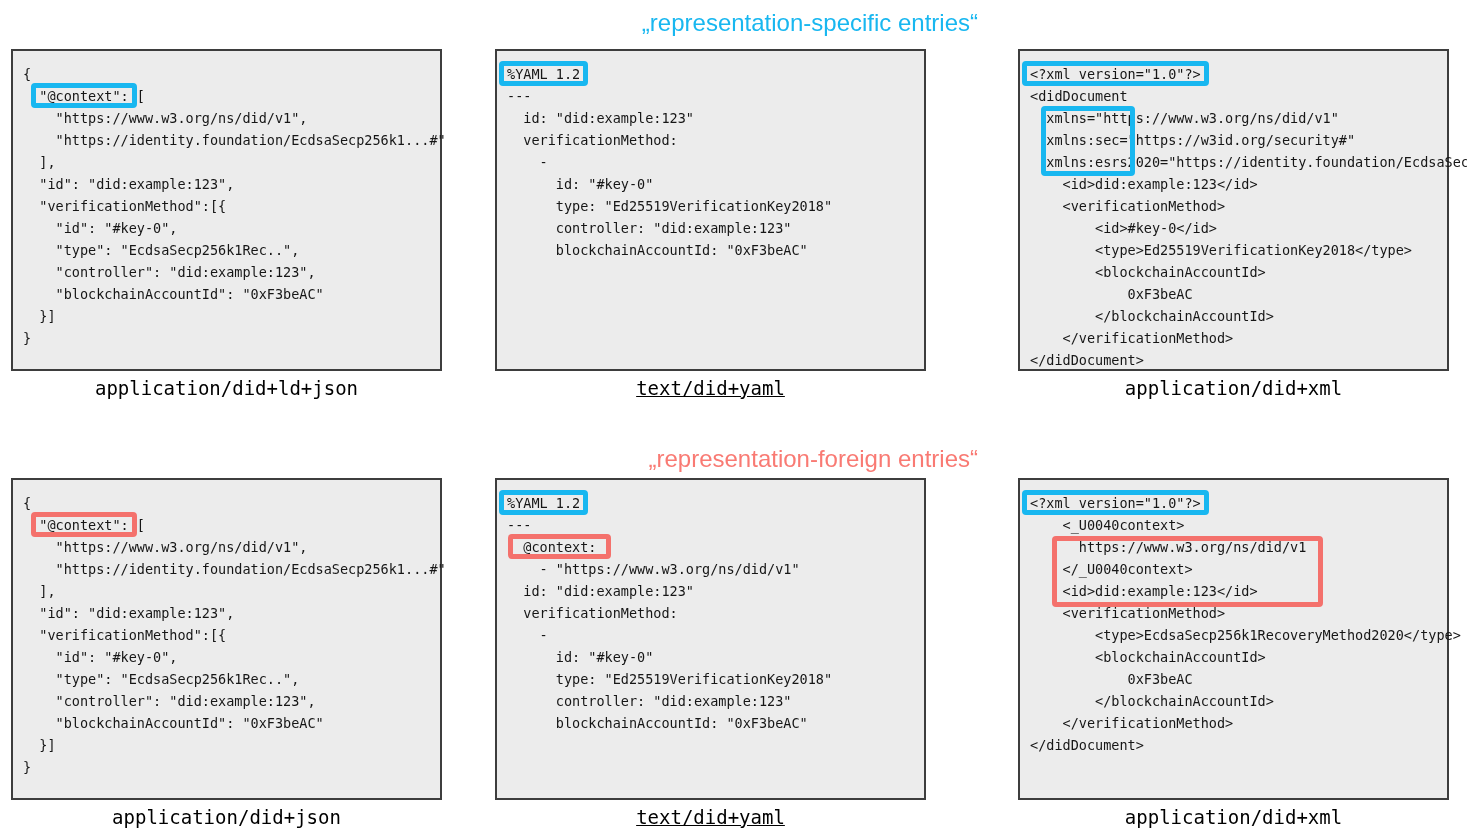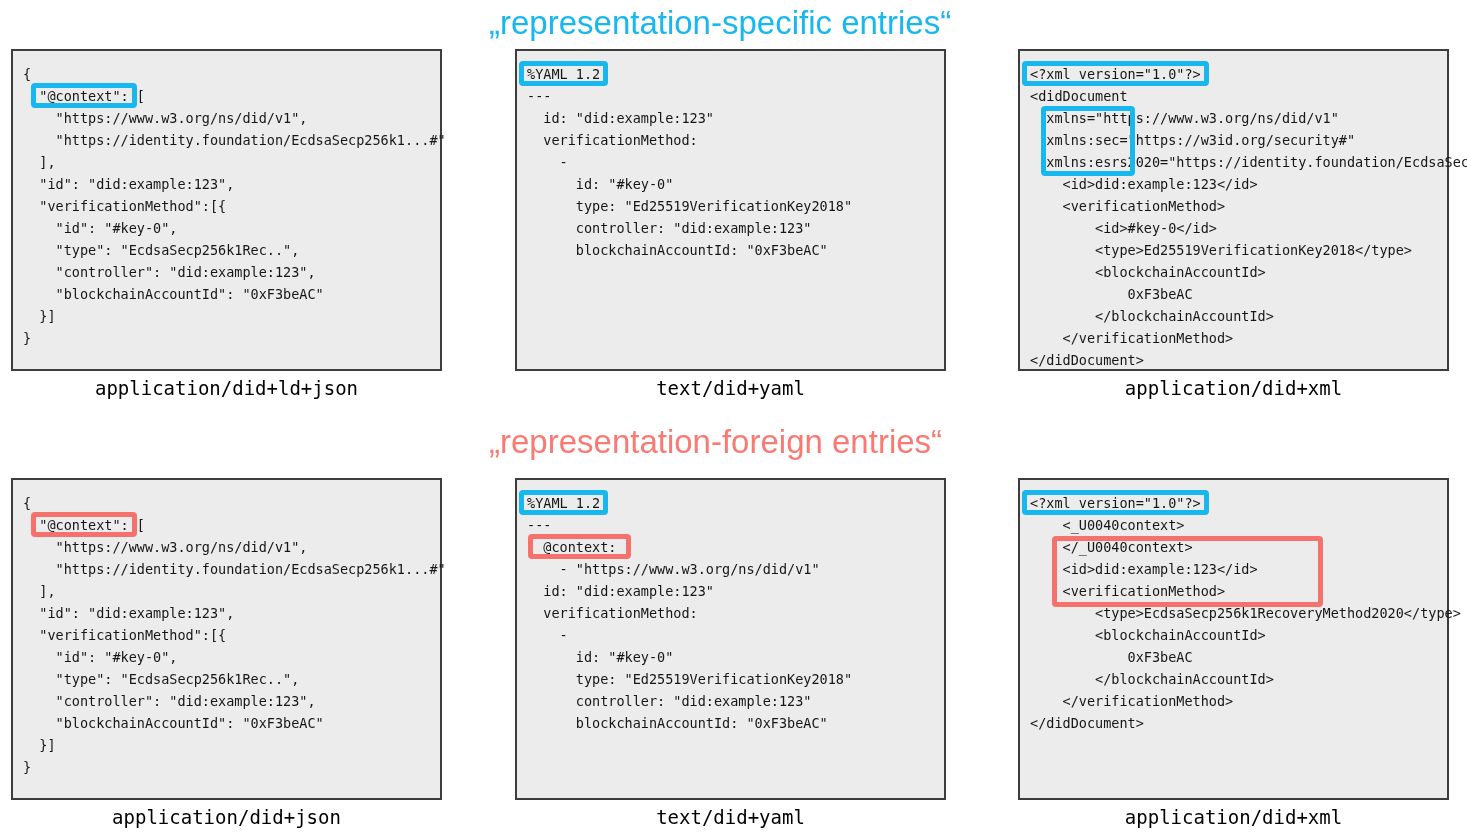--- a/index.html
+++ b/index.html
@@ -2,32 +2,32 @@
 <html style="--cyan: #18b7f0; --salmon: #f4716c; --salmon-heading: #f97a73; --panel-bg: #ececec; --panel-border: #3d3d3d;"><head>
 <meta charset="utf-8">
 <style>
   html, body { margin:0; padding:0; }
   body {
     width:1467px; height:834px; position:relative; overflow:hidden;
     background:#ffffff;
     font-family:"DejaVu Sans Mono","Liberation Mono",monospace;
   }
   .heading {
-    position:absolute; left:489px; width:489px; text-align:left;
-    font-family:"Liberation Sans",sans-serif; font-size:33px; line-height:32px;
+    position:absolute; left:489px; width:489px; text-align:right;
+    font-family:"Liberation Sans",sans-serif; font-size:24px; line-height:32px;
     white-space:nowrap;
   }
   #h-specific { top:7px;  color:var(--cyan); }
-  #h-foreign  { top:426px; color:var(--salmon-heading); }
+  #h-foreign  { top:443px; color:var(--salmon-heading); }
 
   .panel {
     position:absolute; box-sizing:border-box; width:431px; height:322px;
     background:var(--panel-bg); border:2px solid var(--panel-border);
   }
-  .col0 { left:11px; } .col1 { left:515px; } .col2 { left:1018px; }
+  .col0 { left:11px; } .col1 { left:495px;text-decoration:underline; } .col2 { left:1018px; }
   .row0 { top:49px; }  .row1 { top:478px; }
 
   .code {
     position:absolute; left:0; top:0; width:100%; height:100%;
     padding:12px 0 0 10px; box-sizing:border-box;
     font-size:13.5px; line-height:22px; color:#161616;
   }
   .ln { height:22px; white-space:pre; }
 
   .hl { position:relative; }
@@ -138,20 +138,21 @@
       <div class="ln"><span>      id: "#key-0"</span></div>
       <div class="ln"><span>      type: "Ed25519VerificationKey2018"</span></div>
       <div class="ln"><span>      controller: "did:example:123"</span></div>
       <div class="ln"><span>      blockchainAccountId: "0xF3beAC"</span></div>
     </div>
 </div>
 <div class="panel row1 col2">
   <div class="code">
       <div class="ln"><span class="hl c">&lt;?xml version="1.0"?&gt;</span></div>
       <div class="ln"><span>    &lt;_U0040context&gt;</span></div>
+      <div class="ln"><span>      https://www.w3.org/ns/did/v1</span></div>
       <div class="ln"><span>    &lt;/_U0040context&gt;</span></div>
       <div class="ln"><span>    &lt;id&gt;did:example:123&lt;/id&gt;</span></div>
       <div class="ln"><span>    &lt;verificationMethod&gt;</span></div>
       <div class="ln"><span>        &lt;type&gt;EcdsaSecp256k1RecoveryMethod2020&lt;/type&gt;</span></div>
       <div class="ln"><span>        &lt;blockchainAccountId&gt;</span></div>
       <div class="ln"><span>            0xF3beAC</span></div>
       <div class="ln"><span>        &lt;/blockchainAccountId&gt;</span></div>
       <div class="ln"><span>    &lt;/verificationMethod&gt;</span></div>
       <div class="ln"><span>&lt;/didDocument&gt;</span></div>
     </div>

